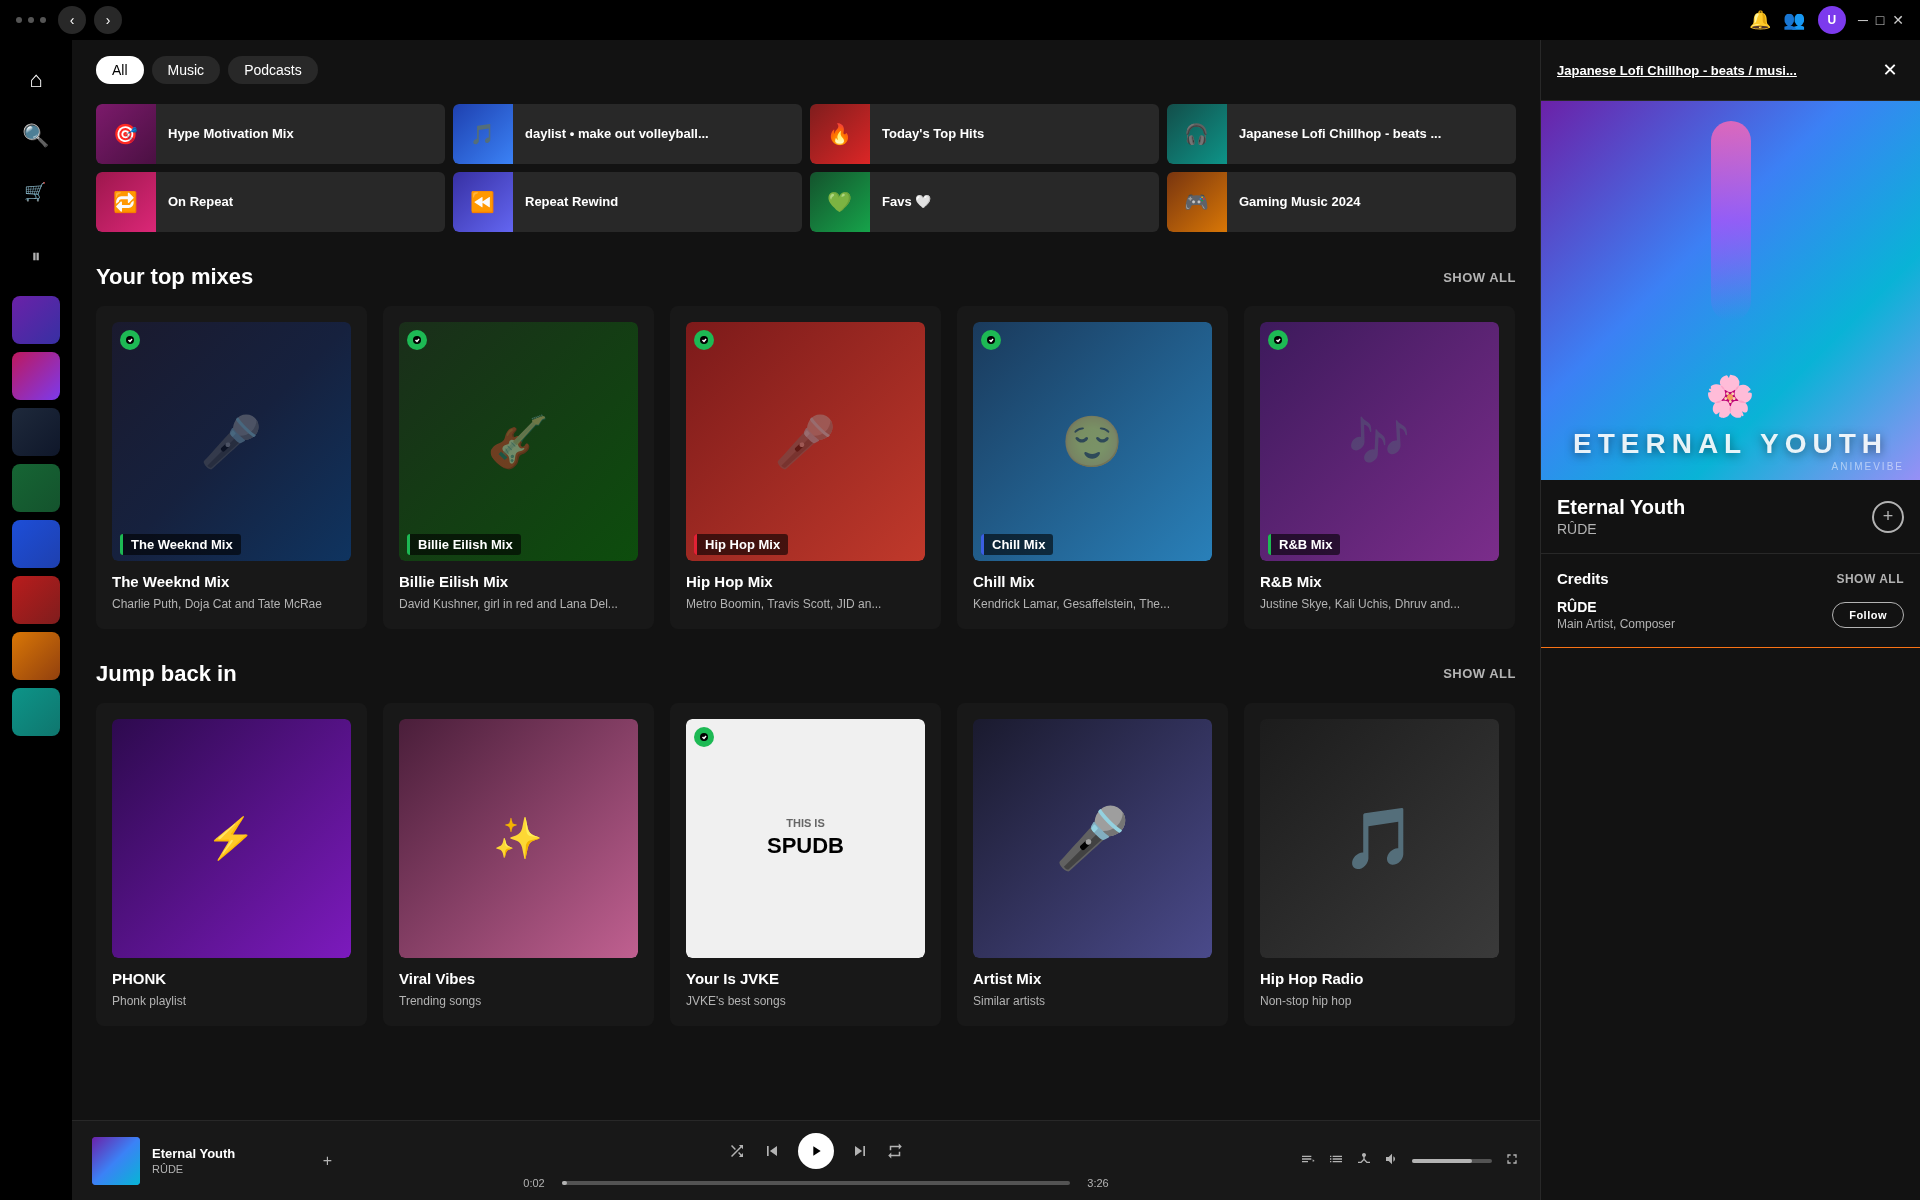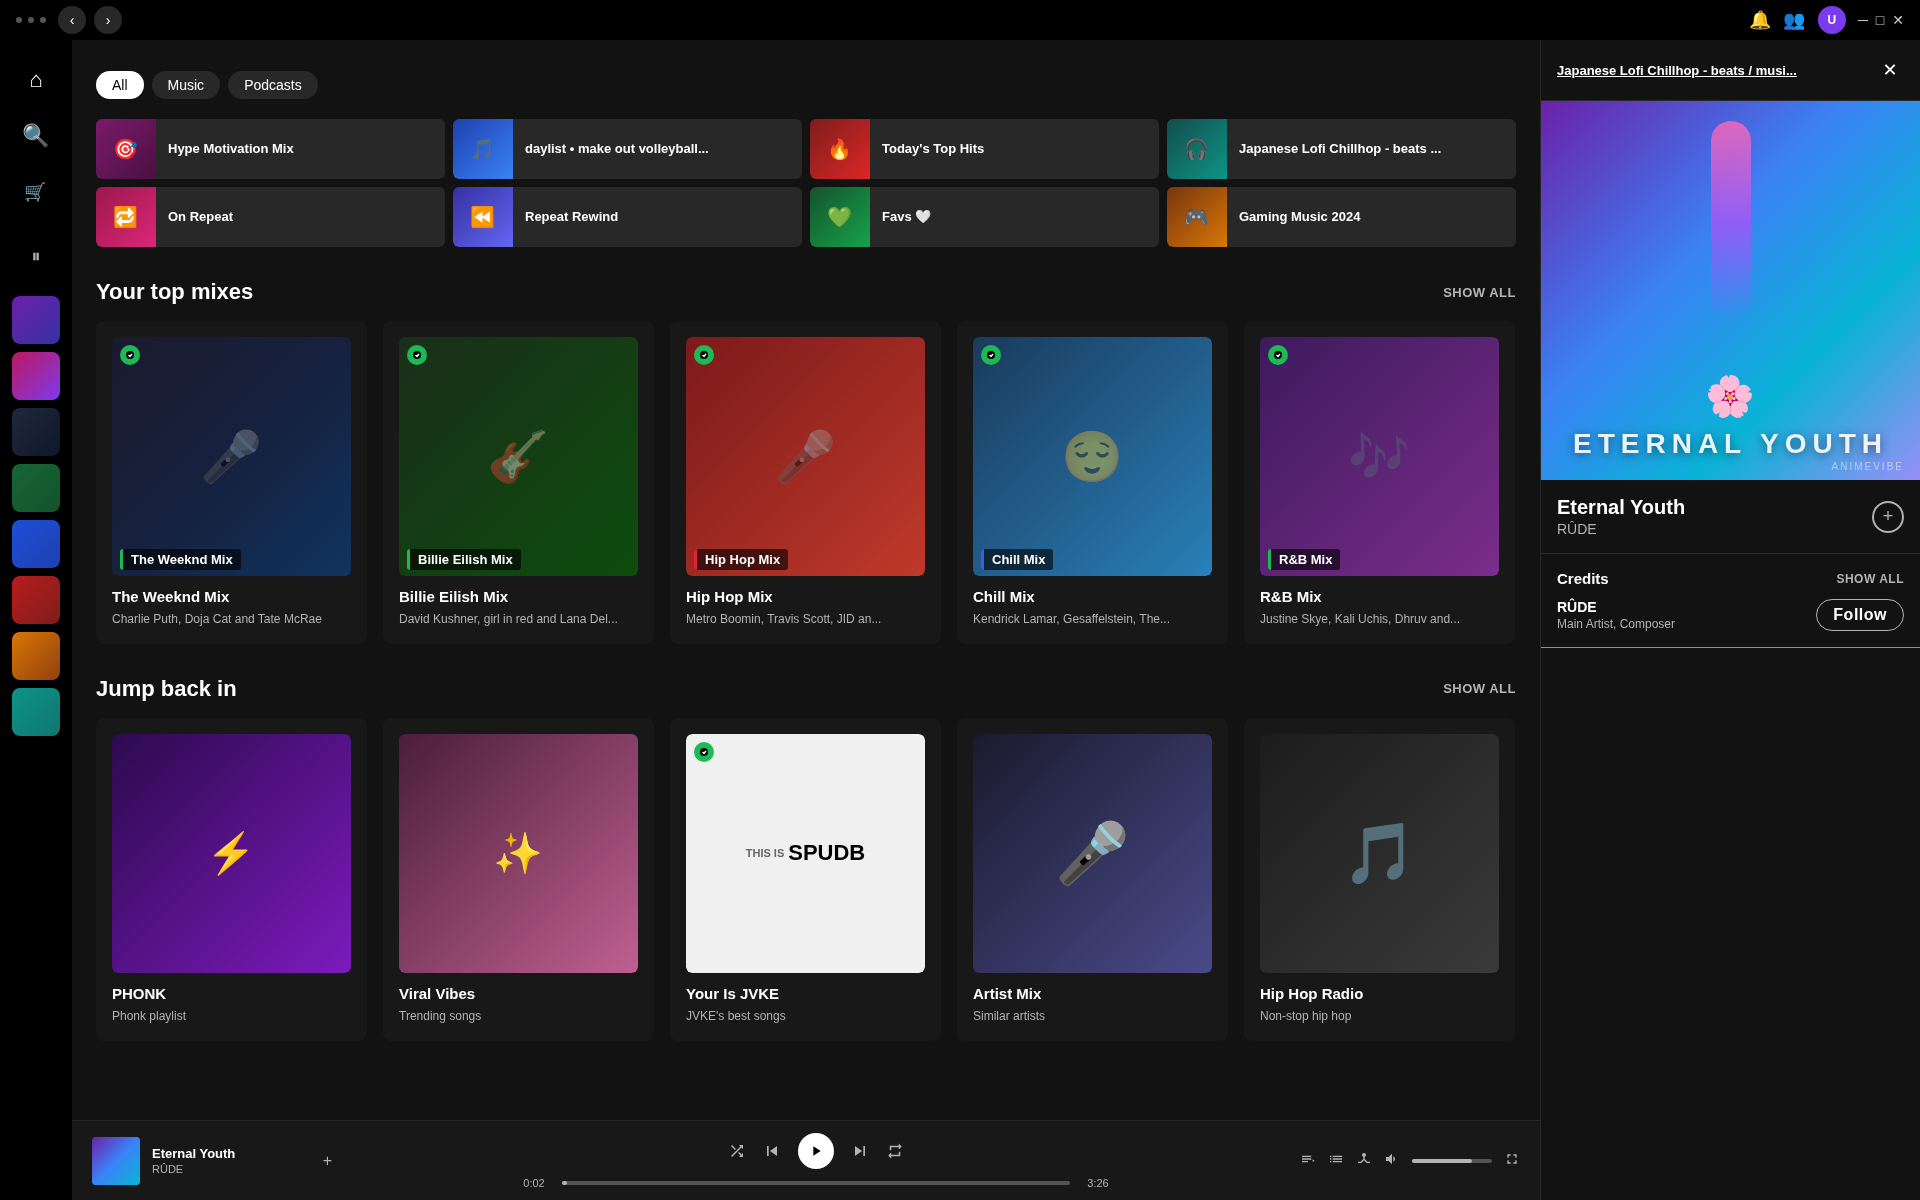--- a/index.html
+++ b/index.html
@@ -103,21 +103,21 @@
       background: #121212;
       overflow-y: auto;
       display: flex;
       flex-direction: column;
     }
 
     
     .main-scroll {
       flex: 1;
       overflow-y: auto;
-      padding: 31px 24px;
+      padding: 16px 24px;
     }
     .main-scroll::-webkit-scrollbar { width: 6px; }
     .main-scroll::-webkit-scrollbar-thumb { background: #555; border-radius: 3px; }
 
     
     .filter-tabs {
       display: flex;
       gap: 8px;
       margin-bottom: 20px;
     }
@@ -401,21 +401,21 @@
       justify-content: space-between;
     }
     .credit-name { font-size: 14px; font-weight: 700; color: #fff; }
     .credit-role { font-size: 12px; color: #b3b3b3; margin-top: 2px; }
     .follow-btn {
       background: none;
       border: 1px solid #b3b3b3;
       border-radius: 20px;
       padding: 6px 16px;
       color: #fff;
-      font-size: 16px;
+      font-size: 11px;
       font-weight: 700;
       cursor: pointer;
       letter-spacing: 0.5px;
     }
 
     .queue-section {
       padding: 16px;
       flex: 1;
     }
     .queue-header {
@@ -806,21 +806,21 @@
               <div style="width:100%;height:100%;display:flex;align-items:center;justify-content:center;font-size:40px;">✨</div>
             </div>
           </div>
           <div class="card-title">Viral Vibes</div>
           <div class="card-desc">Trending songs</div>
         </div>
 
         <div class="card">
           <div class="card-image-wrap">
             <div class="card-image" style="background:#f0f0f0;">
-              <div style="width:100%;height:100%;display:flex;align-items:center;justify-content:center;font-size:14px;font-weight:700;color:#000;flex-direction:row;gap:4px;">
+              <div style="width:100%;height:100%;display:flex;align-items:center;justify-content:center;font-size:14px;font-weight:700;color:#000;flex-direction:column;gap:4px;">
                 <span style="font-size:11px;color:#666;">THIS IS</span>
                 <span style="font-size:22px;">SPUDB</span>
               </div>
               <div class="card-badge" style="position:absolute;top:8px;left:8px;">
                 <svg width="10" height="10" viewBox="0 0 10 10">
                     <circle cx="5" cy="5" r="4" fill="black"></circle>
                     <path d="M3.5 5l1.5 1.5 2-2.5" stroke="white" stroke-width="1.5" fill="none"></path>
                   </svg>
               </div>
             </div>

